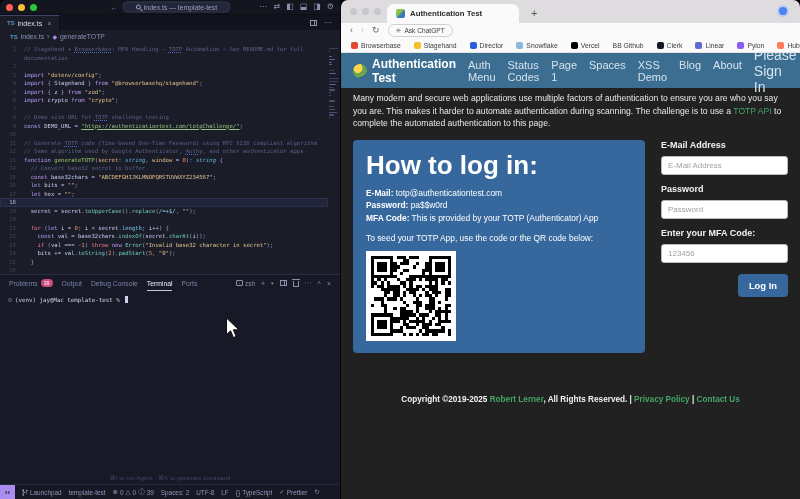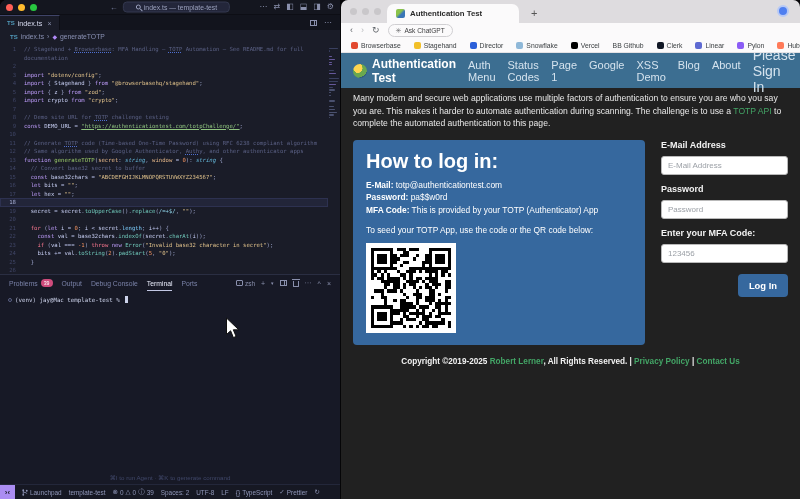--- a/index.html
+++ b/index.html
@@ -101,33 +101,33 @@
   .brand{display:flex;align-items:center;gap:5px;font-size:12px;font-weight:bold;color:#fff}
   .logo{width:14px;height:14px;border-radius:7px;background:radial-gradient(circle at 35% 30%,#ffd54f 0 34%,#6aa84f 35% 70%,#2f5a78 71%);flex:none}
   .navlinks{display:flex;gap:12px;font-size:11px;color:#d5e3ee}
   .signin{margin-left:auto;font-size:14px;color:#d5e3ee}
   .h1{font-size:22px;font-weight:bold;color:#fff;padding:9px 12px 3px;letter-spacing:.2px}
   .subtitle{font-style:italic;font-size:7.2px;padding:0 12px;color:#dcdcdc}
   .desc{font-size:8.6px;line-height:12.5px;padding:4px 12px 0;color:#e9e9e9}
   .linkg{color:#43a566;text-decoration:none}
   .cols{display:flex;margin-top:10px;padding:0 12px;gap:16px;align-items:flex-start}
   .howto{width:292px;flex:none;background:#36689e;border-radius:4px;padding:10px 13px 12px;color:#fff}
-  .howto-title{font-size:20px;margin-bottom:6px;font-weight:bold}
+  .howto-title{font-size:26px;margin-bottom:6px;font-weight:bold}
   .ht-line{font-size:8.4px;line-height:12.8px}
   .seed{font-size:8.4px;margin-top:8px}
   .secretbox{margin-top:6px;background:#3e93d8;border-radius:2px;padding:5.5px 0 5.5px 13px;font-size:9.2px;font-weight:bold}
   .qr{margin-top:8px;width:90px;height:90px;background:#fff;padding:5px}
   .qr-grid{width:80px;height:80px;display:grid;grid-template-rows:repeat(25,1fr);grid-template-columns:repeat(25,1fr)}
   .qc{background:#000}
   .formcol{flex:1;padding-top:0}
   .flabel{font-size:9px;font-weight:bold;color:#f2f2f2;margin-bottom:4px}
   .finput{width:100%;height:19px;border:1px solid #b9b9b9;border-radius:3px;background:#fff;font-size:8px;padding:0 6px;color:#333;margin-bottom:9px;font-family:"Liberation Sans",sans-serif;outline:none}
   .finput::placeholder{color:#9a9fa5}
   .login{display:block;margin-left:auto;background:#36689e;color:#fff;border:none;border-radius:4px;font-size:9.4px;padding:6px 11px;font-weight:bold;margin-top:2px;cursor:pointer}
-  .footer{text-align:center;font-size:8.2px;color:#f2f2f2;margin-top:12px;font-weight:bold}
+  .footer{text-align:center;font-size:8.2px;color:#f2f2f2;margin-top:42px;font-weight:bold}
   .footer a{text-decoration:none}
   .mouse{position:absolute;left:225px;top:317px;pointer-events:none}
 </style>
 </head>
 <body>
 
 <div class="screen">
 
   <div class="vscode">
     <div class="titlebar">
@@ -381,21 +381,21 @@
     <div class="site">
       <div class="navbar">
         <span class="brand">
           <span class="logo"></span>
           <span>Authentication Test</span>
         </span>
         <span class="navlinks">
             <span>Auth Menu</span>
             <span>Status Codes</span>
             <span>Page 1</span>
-            <span>Google</span>
+            <span>Spaces</span>
             <span>XSS Demo</span>
             <span>Blog</span>
             <span>About</span>
           </span>
         <span class="signin">Please Sign In</span>
       </div>
 
       <div class="desc"><span>Many modern and secure web applications use multiple factors of authentication to ensure you are who you say you are. This makes it harder to automate authentication during scanning. The challenge is to use a </span><a class="linkg" href="#">TOTP API</a><span> to complete the automated authentication to this page.</span></div>
 
       <div class="cols">

